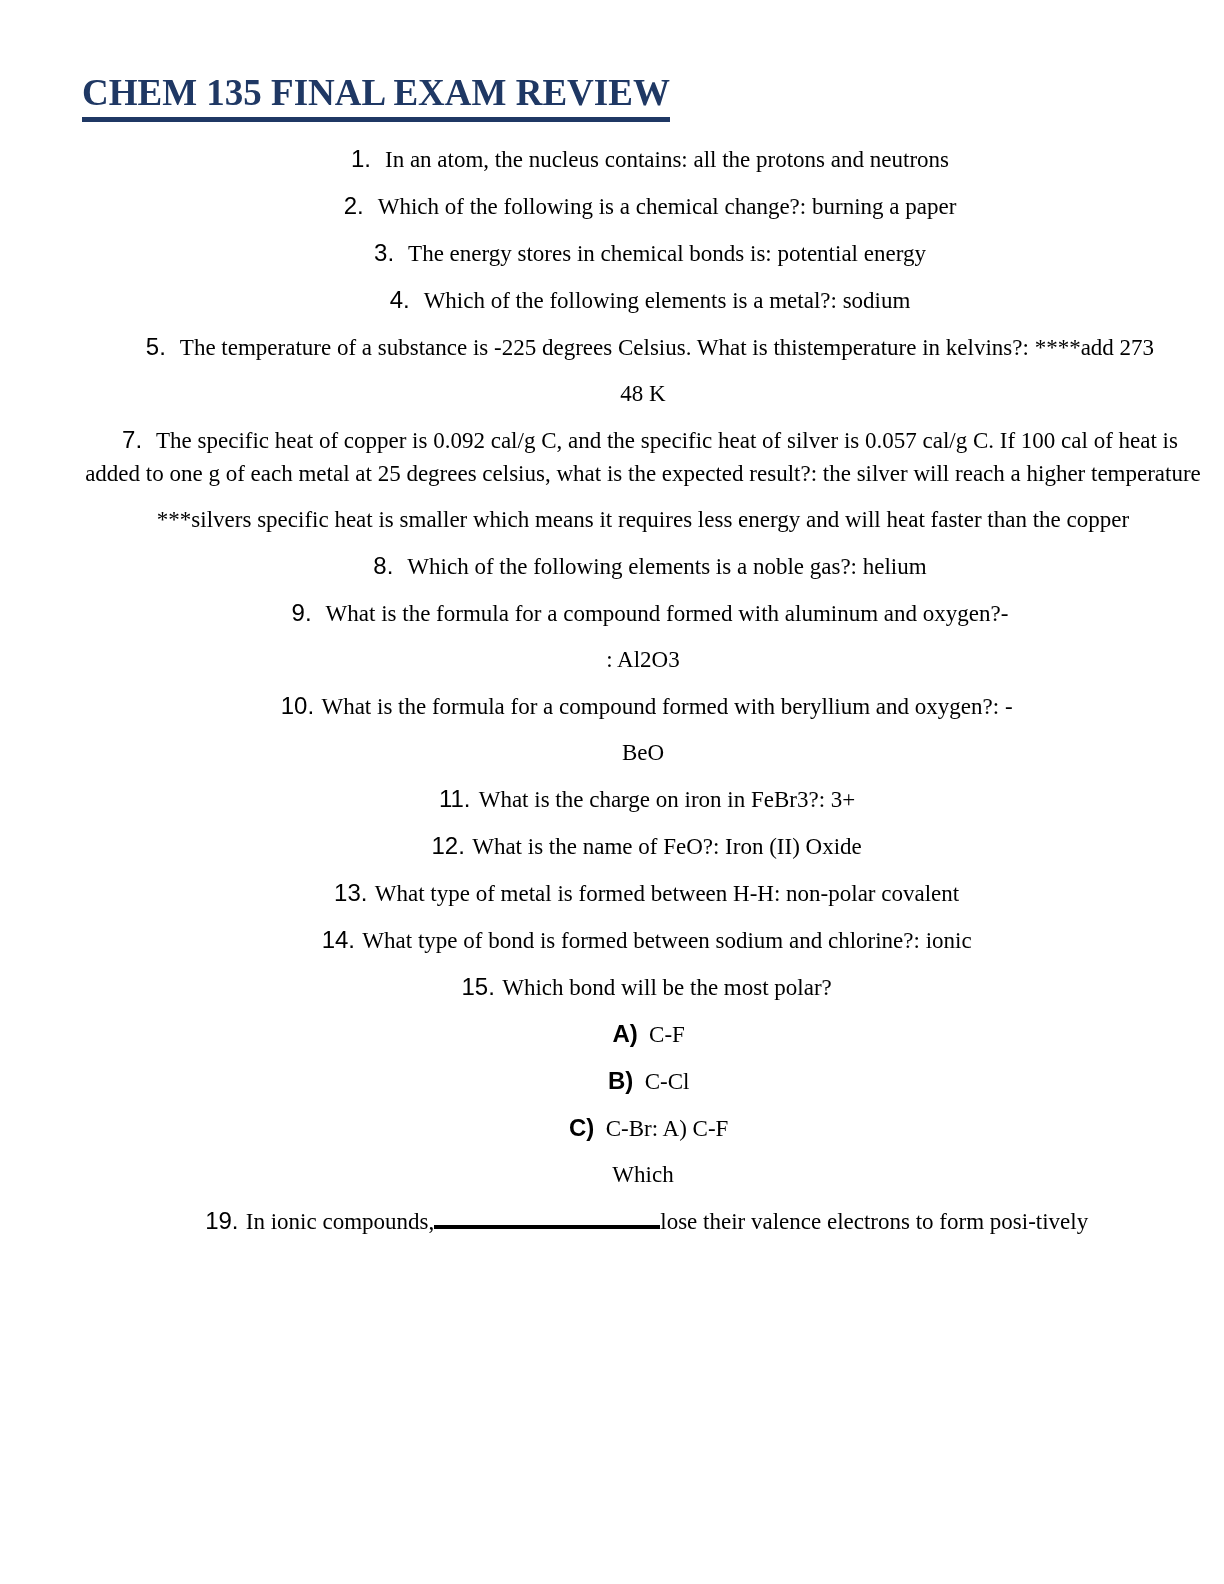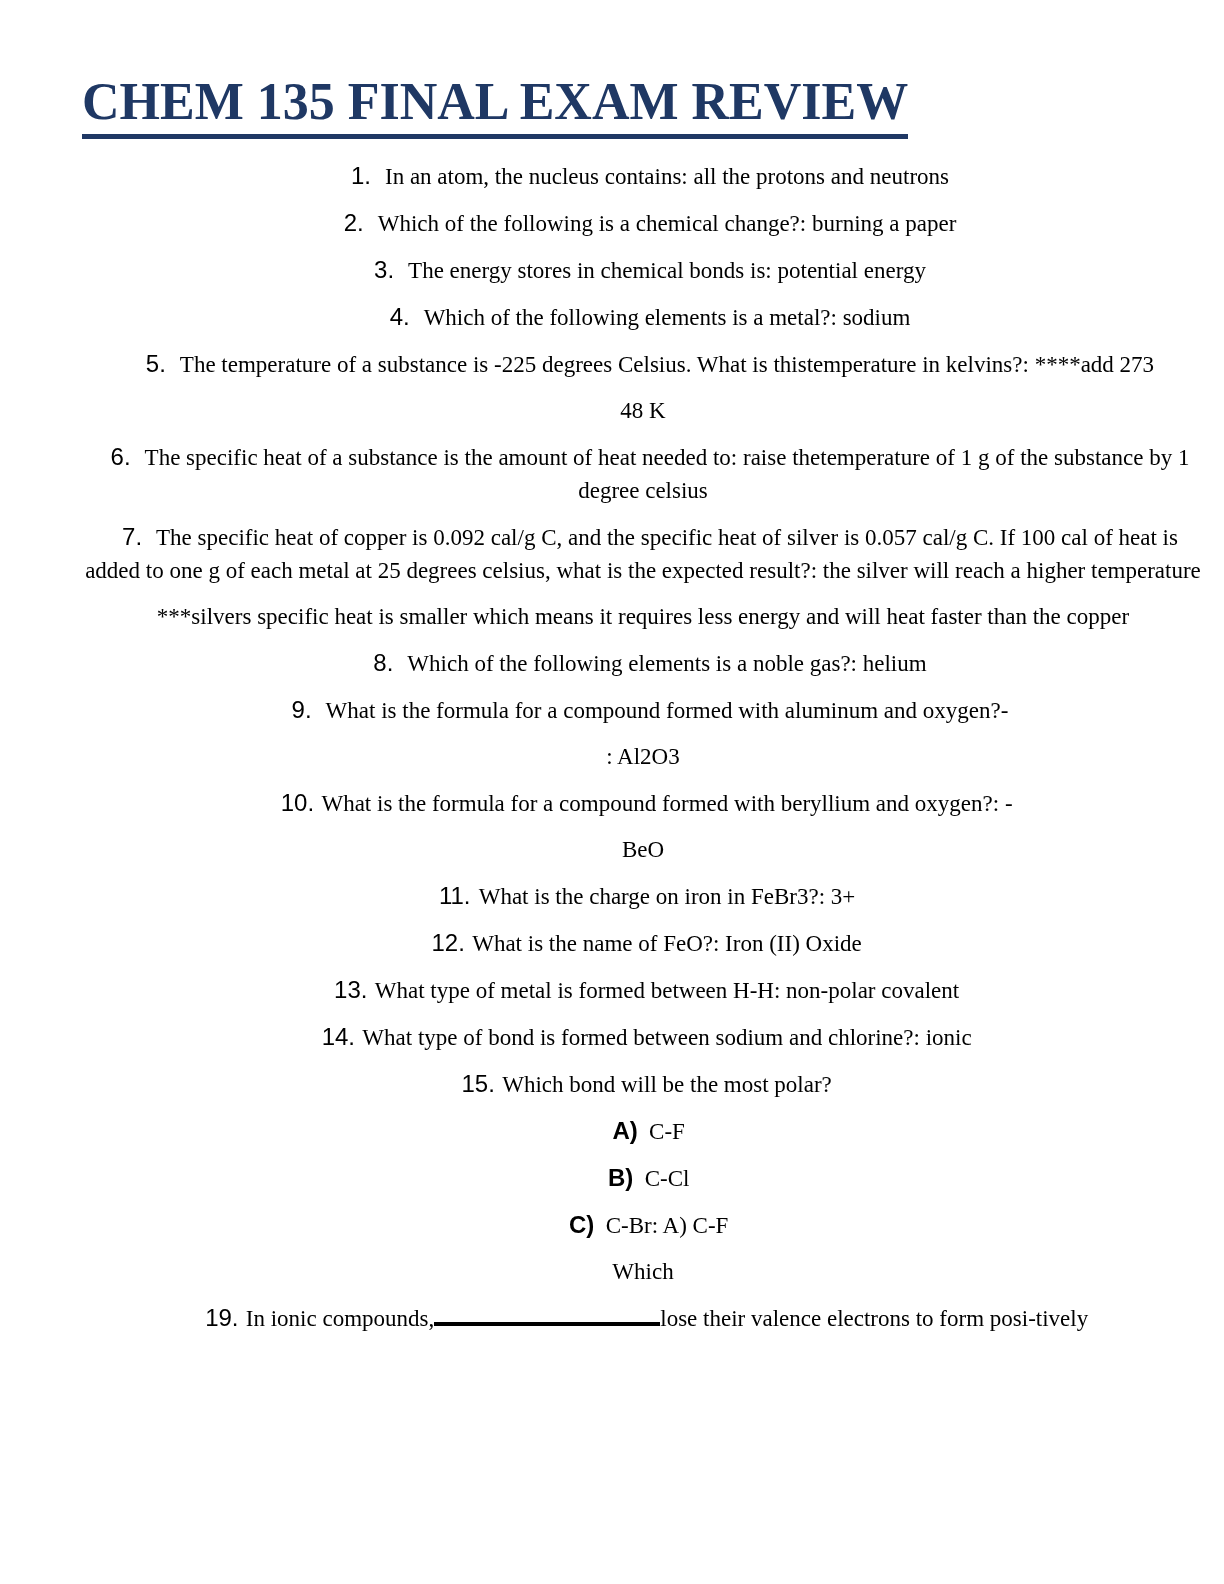--- a/index.html
+++ b/index.html
@@ -14,21 +14,21 @@
   }
   .content {
     position: absolute;
     left: 82px;
     top: 72px;
     width: 1122px;
   }
   h1.doc-title {
     margin: 0 0 20px 0;
     font-family: "Liberation Serif", serif;
-    font-size: 52px;
+    font-size: 37px;
     line-height: 1.15;
     font-weight: bold;
     color: #1f3864;
   }
   h1.doc-title .title-underline {
     display: inline-block;
     border-bottom: 5px solid #1f3864;
     padding-bottom: 2px;
   }
   p.block {
@@ -69,21 +69,20 @@
     <p class="block"><span class="num">2.</span><span>Which of the following is a chemical change?: burning a paper</span></p>
 
     <p class="block"><span class="num">3.</span><span>The energy stores in chemical bonds is: potential energy</span></p>
 
     <p class="block"><span class="num">4.</span><span>Which of the following elements is a metal?: sodium</span></p>
 
     <p class="block"><span class="num">5.</span><span>The temperature of a substance is -225 degrees Celsius. What is thistemperature in kelvins?: ****add 273</span></p>
 
     <p class="block">48 K</p>
 
-    <p class="block"><span class="num">6.</span><span>The specific heat of a substance is the amount of heat needed to: raise thetemperature of 1 g of the substance by 1 degree celsius</span></p>
 
     <p class="block"><span class="num">7.</span><span>The specific heat of copper is 0.092 cal/g C, and the specific heat of silver is 0.057 cal/g C. If 100 cal of heat is added to one g of each metal at 25 degrees celsius, what is the expected result?: the silver will reach a higher temperature</span></p>
 
     <p class="block">***silvers specific heat is smaller which means it requires less energy and will heat faster than the copper</p>
 
     <p class="block"><span class="num">8.</span><span>Which of the following elements is a noble gas?: helium</span></p>
 
     <p class="block"><span class="num">9.</span><span>What is the formula for a compound formed with aluminum and oxygen?-</span></p>
 
     <p class="block">: Al2O3</p>

